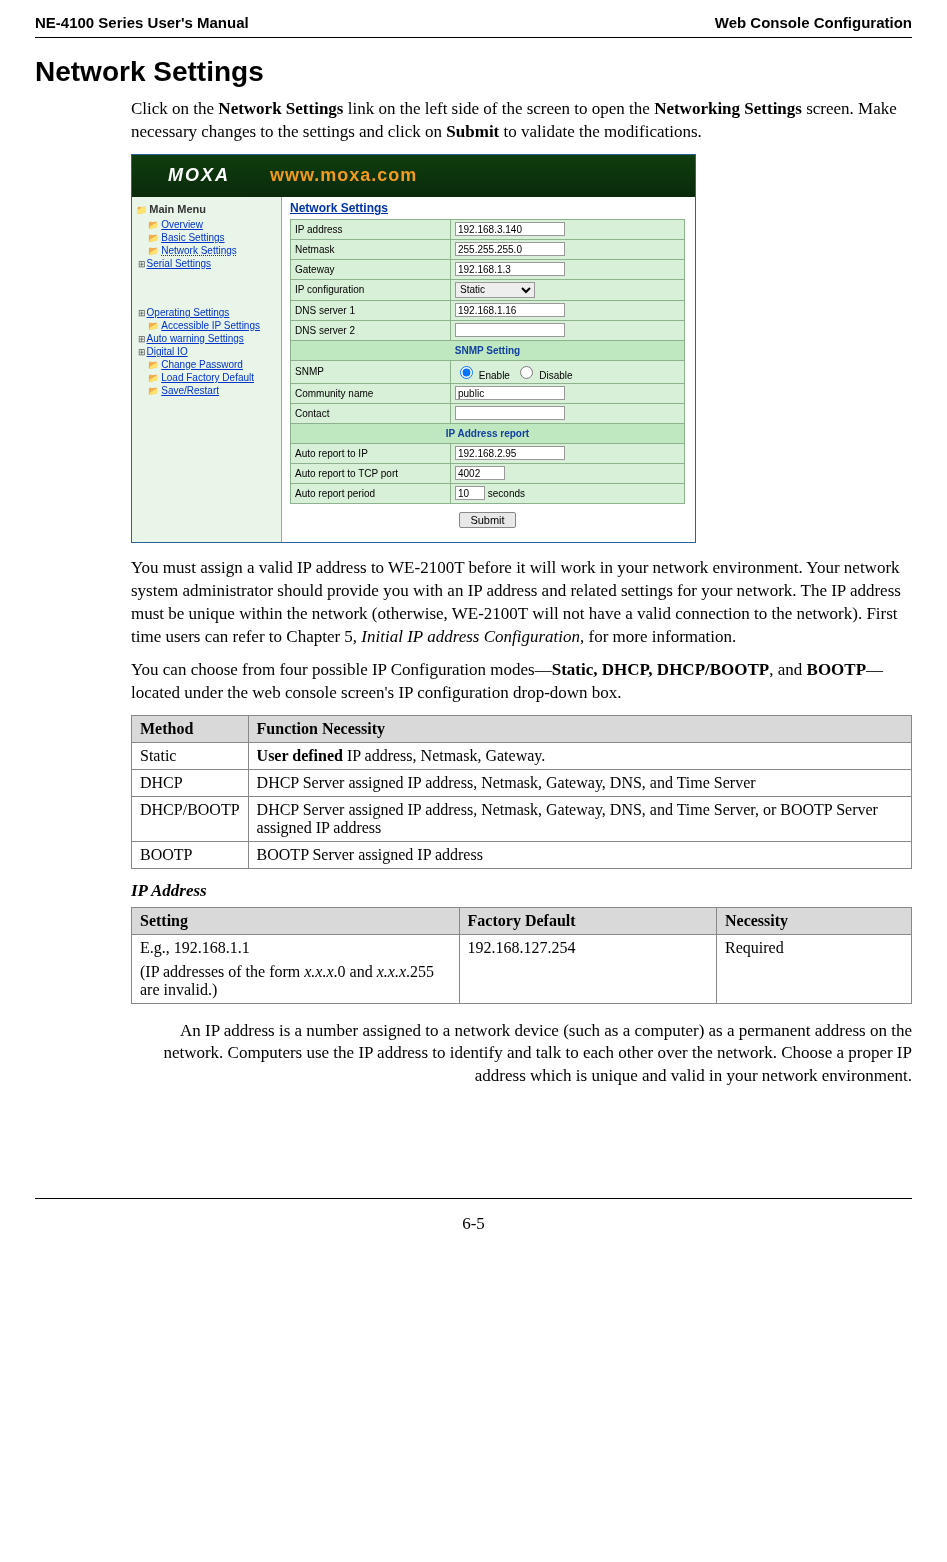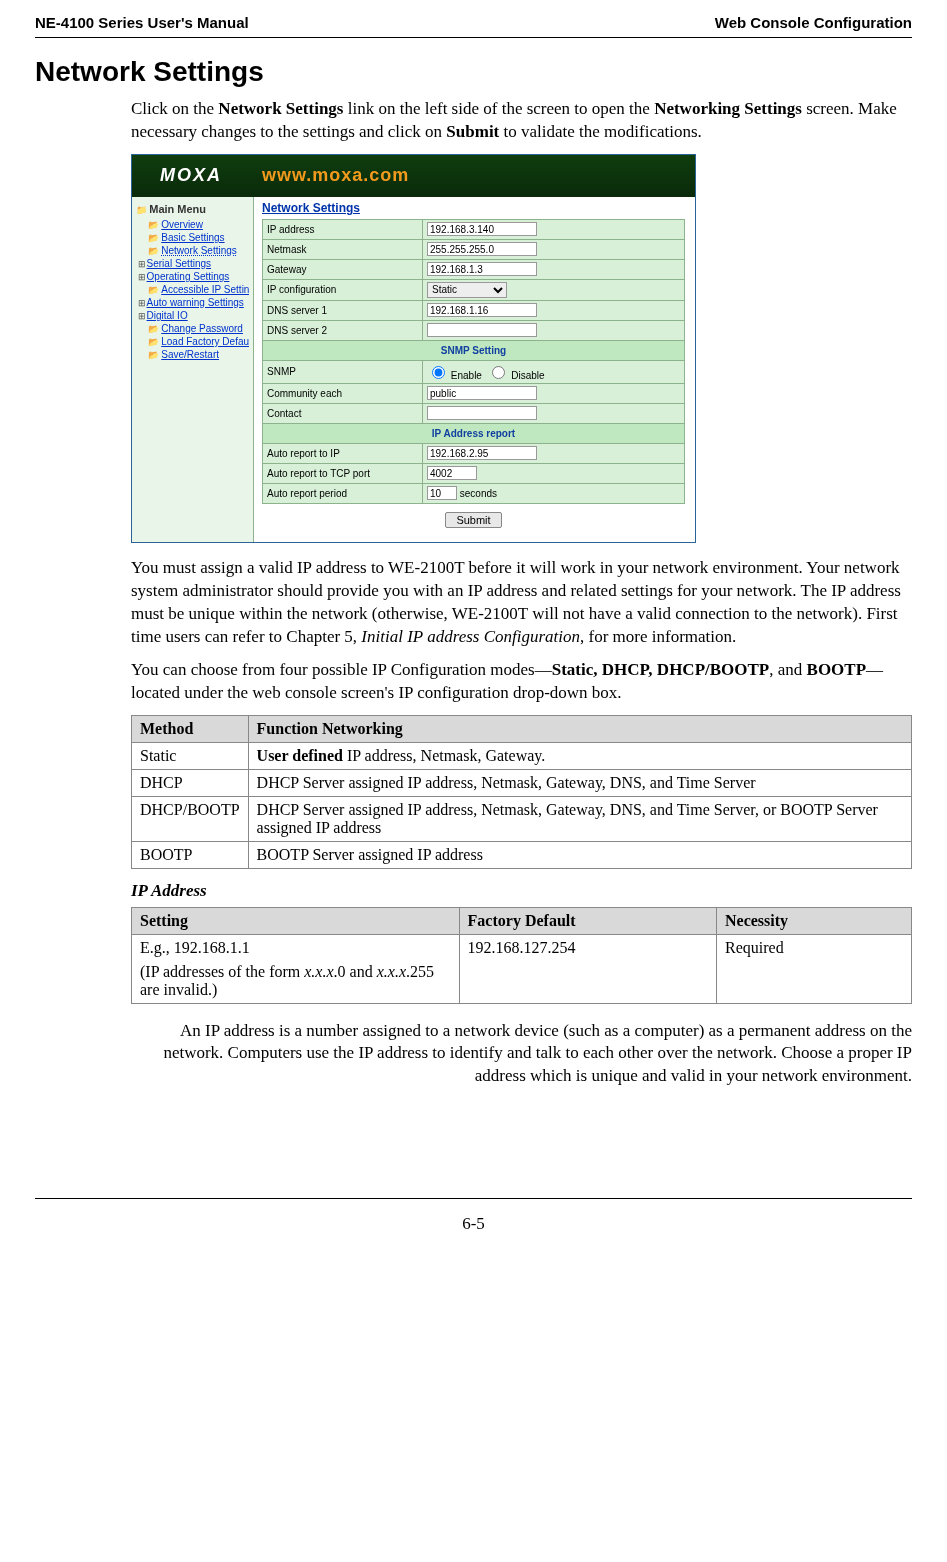--- a/index.html
+++ b/index.html
@@ -46,29 +46,29 @@
     font-size: 11px;
     background: #fff;
     margin-top: 4px;
     margin-bottom: 14px;
   }
   .shot-header {
     height: 42px;
     background: linear-gradient(#0f3d0f 0%, #0a2a0a 100%);
     display: flex;
     align-items: center;
-    padding-left: 28px;
+    padding-left: 36px;
     color: #fff;
     gap: 40px;
   }
   .shot-header .logo { font-weight: bold; font-style: italic; letter-spacing: 2px; font-size: 18px; }
   .shot-header .url { color: #f29a1e; font-weight: bold; letter-spacing: 1px; font-size: 18px;}
   .shot-body { display: flex; }
   .shot-nav {
-    width: 122px;
+    width: 150px;
     background: #e9f5e9;
     padding: 6px 4px 40px 4px;
     border-right: 1px solid #8cb38c;
   }
   .shot-nav .mm { font-weight: bold; color: #333; margin-bottom: 3px; font-size:11px;}
   .shot-nav .item { color: #0033cc; text-decoration: underline; font-size:10px; padding: 1px 0 1px 12px; white-space:nowrap; overflow:hidden;}
   .folder-icon::before { content:"📂"; font-size:9px; margin-right:2px; text-decoration:none; display:inline-block;}
   .open-icon::before { content:"📁"; font-size:9px; margin-right:2px; display:inline-block;}
   .tree::before { content:"⊞"; color:#555; font-size:9px; margin-right:1px; display:inline-block; text-decoration:none;}
 
@@ -131,21 +131,21 @@
     <span class="logo">MOXA</span>
     <span class="url">www.moxa.com</span>
   </div>
   <div class="shot-body">
     <div class="shot-nav">
       <div class="mm open-icon">Main Menu</div>
       <div class="item folder-icon">Overview</div>
       <div class="item folder-icon">Basic Settings</div>
       <div class="item folder-icon" style="text-decoration-style:dotted;">Network Settings</div>
       <div class="item tree folder-icon" style="padding-left:2px;">Serial Settings</div>
-      <div class="item tree folder-icon" style="padding-left:2px;">Operating Settings</div>
+      <div class="item tree folder-icon" style="padding-left:2px;margin-top:36px;">Operating Settings</div>
       <div class="item folder-icon">Accessible IP Settings</div>
       <div class="item tree folder-icon" style="padding-left:2px;">Auto warning Settings</div>
       <div class="item tree folder-icon" style="padding-left:2px;">Digital IO</div>
       <div class="item folder-icon">Change Password</div>
       <div class="item folder-icon">Load Factory Default</div>
       <div class="item folder-icon">Save/Restart</div>
     </div>
     <div class="shot-main">
       <div class="ns-title">Network Settings</div>
       <table class="ftbl">
@@ -175,21 +175,21 @@
               <td><input class="fin" value="" style=""></td>
             </tr>
         <tr>
               <td class="hdr" colspan="2">SNMP Setting</td>
             </tr>
         <tr>
               <td class="lbl">SNMP</td>
               <td class="radio"><label><input type="radio" checked="" style=""> <span>Enable</span></label> &nbsp;<label><input type="radio" style=""> <span>Disable</span></label></td>
             </tr>
         <tr>
-              <td class="lbl">Community each</td>
+              <td class="lbl">Community name</td>
               <td><input class="fin" value="public" style=""></td>
             </tr>
         <tr>
               <td class="lbl">Contact</td>
               <td><input class="fin" value="" style=""></td>
             </tr>
         <tr>
               <td class="hdr" colspan="2">IP Address report</td>
             </tr>
         <tr>
@@ -217,21 +217,21 @@
   </p>
 
   <p>
     <span>You can choose from four possible IP Configuration modes—</span><b>Static, DHCP, DHCP/BOOTP</b><span>, and </span><b>BOOTP</b><span>—located under the web console screen's IP configuration drop-down box.</span>
   </p>
 
   <table class="content">
     <tbody>
         <tr>
       <th>Method</th>
-      <th>Function Networking</th>
+      <th>Function Necessity</th>
     </tr>
     <tr>
       <td>Static</td>
       <td><b>User defined</b><span> IP address, Netmask, Gateway.</span></td>
     </tr>
     <tr>
       <td>DHCP</td>
       <td>DHCP Server assigned IP address, Netmask, Gateway, DNS, and Time Server</td>
     </tr>
     <tr>

